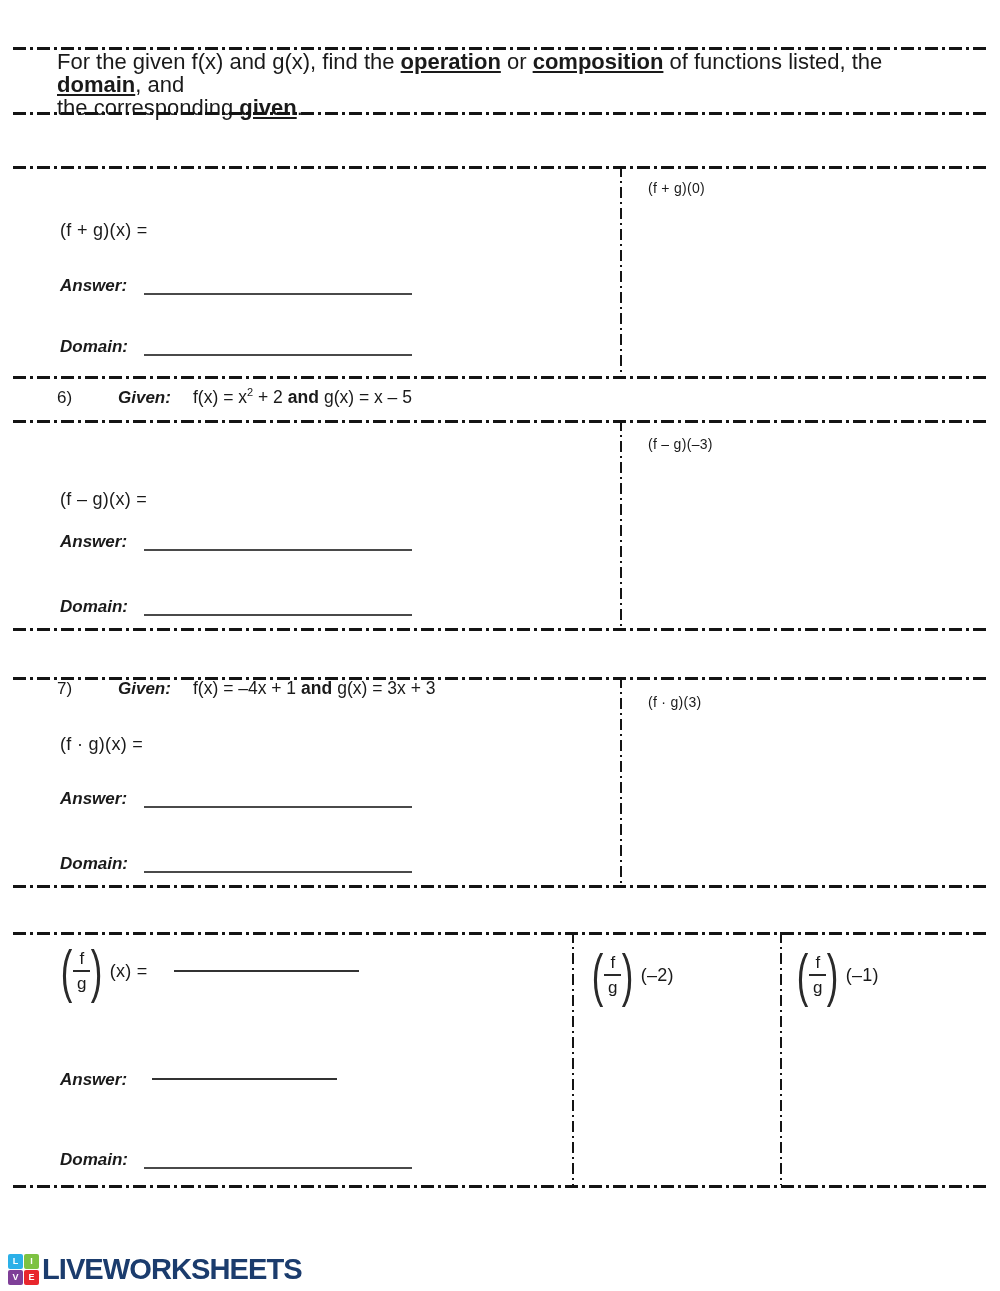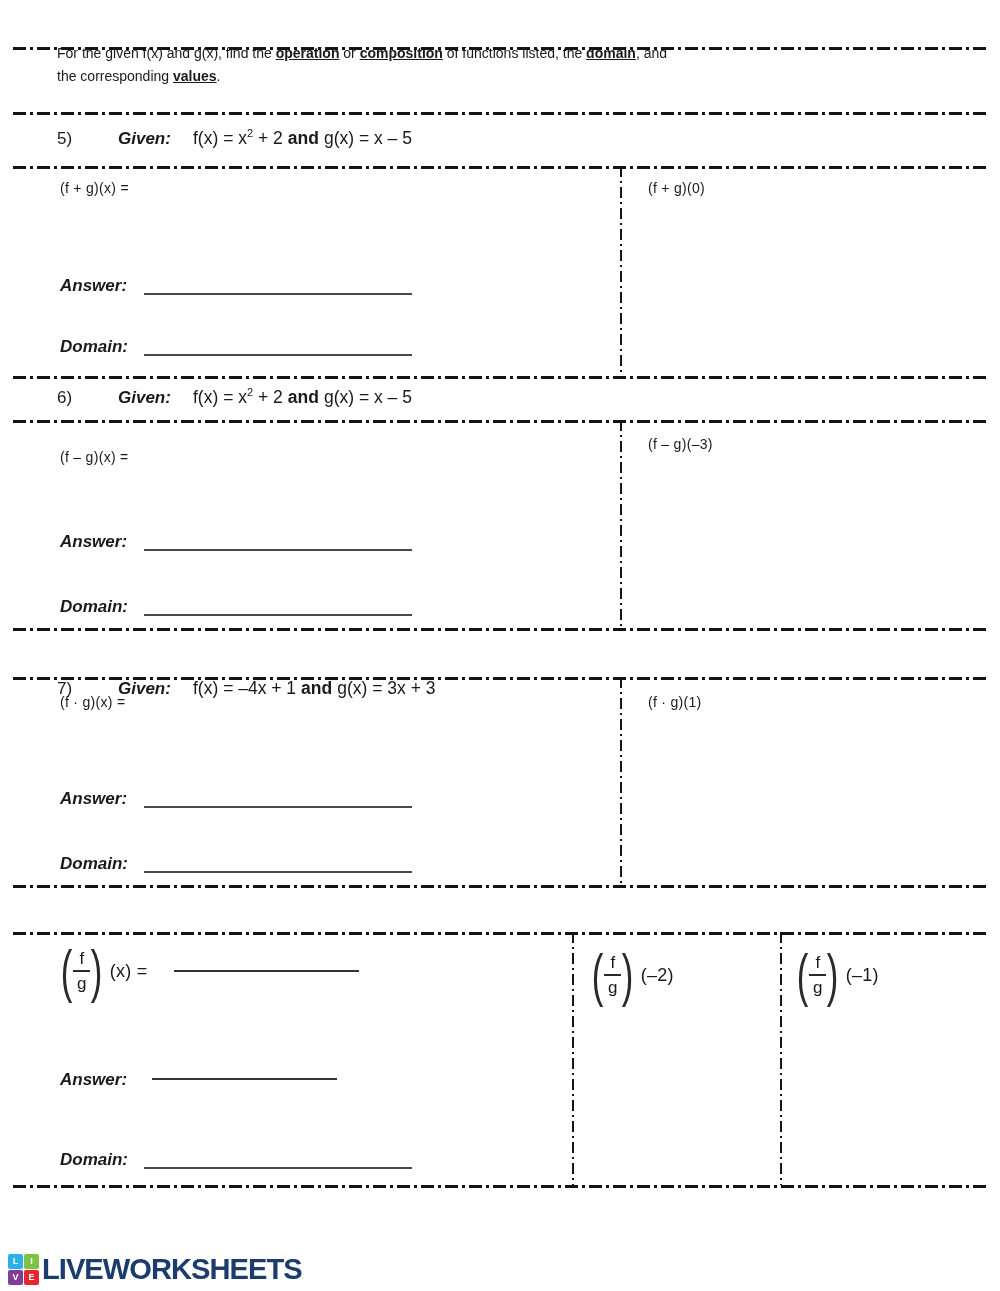--- a/index.html
+++ b/index.html
@@ -10,29 +10,29 @@
   
   .hline{
     position:absolute;left:13px;width:974px;height:3px;
     background-image:repeating-linear-gradient(to right,#141414 0 13px,transparent 13px 17px,#141414 17px 20px,transparent 20px 24px);
   }
   
   .vline{
     position:absolute;width:2px;
     background-image:repeating-linear-gradient(to bottom,#141414 0 11px,transparent 11px 15px,#141414 15px 17px,transparent 17px 21px);
   }
-  .instruction{position:absolute;left:57px;top:42px;width:890px;font-size:14px;line-height:23px;}
+  .instruction{position:absolute;left:57px;top:50px;width:890px;font-size:22px;line-height:23px;}
   .emph{font-weight:bold;text-decoration:underline;}
   .given-row{position:absolute;left:57px;font-size:17px;white-space:nowrap;}
   .pnum{display:inline-block;width:61px;}
   .glabel{font-weight:bold;font-style:italic;display:inline-block;width:75px;}
   .math{font-size:17.5px;}
   .math sup{font-size:11px;}
   .and-word{font-weight:bold;margin:0 5px;}
-  .expr{position:absolute;left:60px;font-size:14px;letter-spacing:.3px;}
+  .expr{position:absolute;left:60px;font-size:18px;letter-spacing:.3px;margin-top:40px;}
   .value-label{position:absolute;left:648px;font-size:14px;letter-spacing:.3px;}
   .answer-row{position:absolute;left:60px;white-space:nowrap;}
   .alabel{font-weight:bold;font-style:italic;font-size:17px;display:inline-block;width:78px;}
   .aline{display:inline-block;width:268px;border-bottom:2px solid #4a4a4a;height:14px;margin-left:6px;vertical-align:-4px;}
   .aline-short{width:185px;vertical-align:5px;margin-left:14px;border-bottom-color:#333;}
   
   .frac-row{position:absolute;display:flex;align-items:center;font-size:18px;}
   .frac{display:inline-flex;align-items:center;}
   .paren{font-size:58px;font-weight:300;line-height:1;transform:scaleX(.6);color:#2a2a2a;}
   .stack{display:inline-flex;flex-direction:column;align-items:center;margin:0 -3px;}
@@ -47,27 +47,24 @@
   .logo-text{font-size:30px;font-weight:800;letter-spacing:-1px;transform:scaleX(.97);transform-origin:left center;}
 </style>
 </head>
 <body>
 
 <div class="page">
 
   <div class="hline" style="top:47px"></div>
   <div class="instruction">
     <span>For the given f(x) and g(x), find the </span><span class="emph">operation</span><span> or </span><span class="emph">composition</span><span> of functions listed, the </span><span class="emph">domain</span><span>, and</span><br>
-    <span>the corresponding </span><span class="emph">values</span><span>.</span>
+    <span>the corresponding </span><span class="emph">given</span><span>.</span>
   </div>
   <div class="hline" style="top:112px"></div>
 
-  <div class="given-row" style="top:127px">
-    <span class="pnum">5)</span><span class="glabel">Given:</span><span class="math"><span>f(x) = x</span><sup>2</sup><span> + 2</span><span class="and-word">and</span><span>g(x) = x – 5</span></span>
-  </div>
   <div class="hline" style="top:166px"></div>
   <div class="vline" style="left:620px;top:166px;height:210px"></div>
   <div class="expr" style="top:180px">(f + g)(x) =</div>
   <div class="value-label" style="top:180px">(f + g)(0)</div>
   <div class="answer-row" style="top:276px">
     <span class="alabel">Answer:</span><span class="aline"></span>
   </div>
   <div class="answer-row" style="top:337px">
     <span class="alabel">Domain:</span><span class="aline"></span>
   </div>
@@ -87,21 +84,21 @@
     <span class="alabel">Domain:</span><span class="aline"></span>
   </div>
   <div class="hline" style="top:628px"></div>
 
   <div class="given-row" style="top:677px">
     <span class="pnum">7)</span><span class="glabel">Given:</span><span class="math"><span>f(x) = –4x + 1</span><sup></sup><span></span><span class="and-word">and</span><span>g(x) = 3x + 3</span></span>
   </div>
   <div class="hline" style="top:677px"></div>
   <div class="vline" style="left:620px;top:677px;height:208px"></div>
   <div class="expr" style="top:694px">(f · g)(x) =</div>
-  <div class="value-label" style="top:694px">(f · g)(1)</div>
+  <div class="value-label" style="top:694px">(f · g)(3)</div>
   <div class="answer-row" style="top:789px">
     <span class="alabel">Answer:</span><span class="aline"></span>
   </div>
   <div class="answer-row" style="top:854px">
     <span class="alabel">Domain:</span><span class="aline"></span>
   </div>
   <div class="hline" style="top:885px"></div>
 
   <div class="hline" style="top:932px"></div>
   <div class="vline" style="left:572px;top:932px;height:253px"></div>

